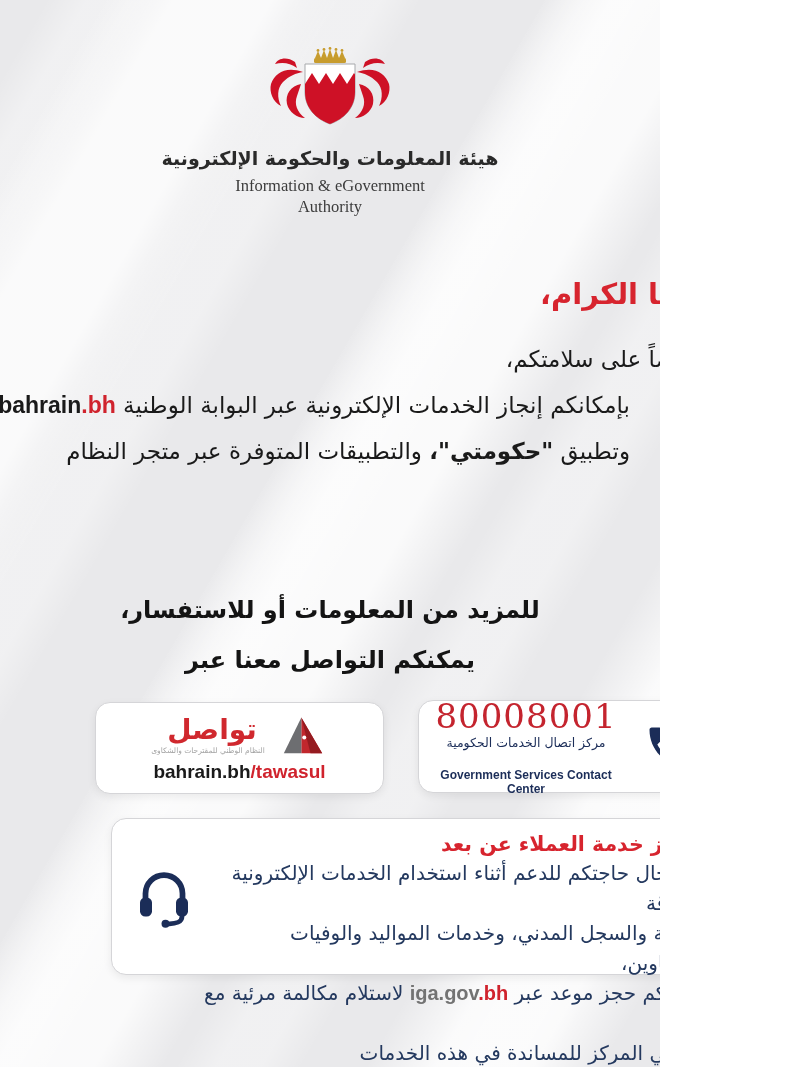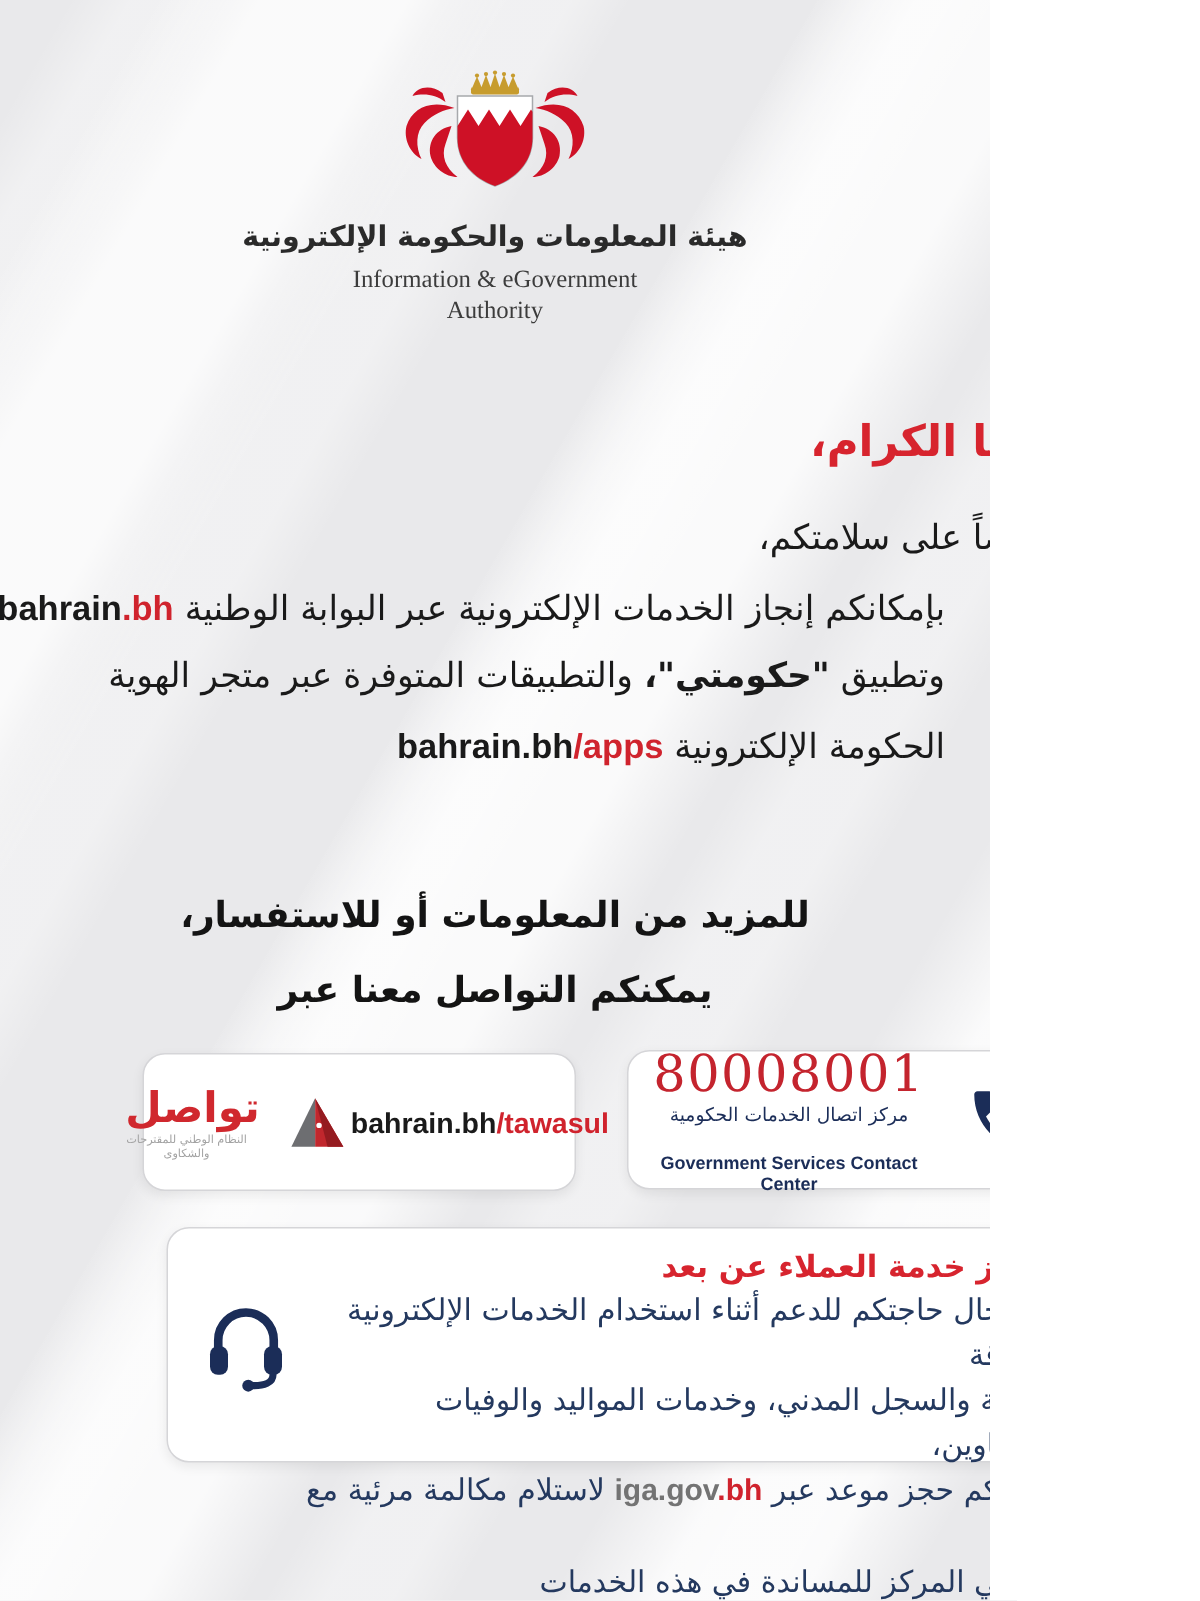--- a/index.html
+++ b/index.html
@@ -48,21 +48,21 @@
 
   
   .moreinfo{ position:absolute; top:585px; left:0; width:100%; text-align:center;
              direction:rtl; font-size:24px; font-weight:800; color:#141414; line-height:50px; }
 
   
   .card{ position:absolute; background:#fff; border:1.5px solid #d5d5d8; border-radius:15px;
          box-shadow:0 3px 8px rgba(0,0,0,.07); }
 
   .tawasul{ left:95px; top:702px; width:289px; height:92px;
-            display:flex; flex-direction:row; align-items:center; justify-content:center; }
+            display:flex; flex-direction:column; align-items:center; justify-content:center; }
   .trow{ display:flex; align-items:center; gap:13px; direction:ltr; }
   .tcol{ text-align:center; }
   .twword{ color:#d0282e; font-size:28px; font-weight:800; letter-spacing:8px;
            direction:rtl; line-height:30px; padding-left:8px; }
   .twcap{ color:#a3a3a3; font-size:7.5px; margin-top:1px; direction:rtl; }
   .twurl{ font-family:"Liberation Sans", sans-serif; font-size:19px; font-weight:800;
           margin-top:4px; color:#1a1a1a; }
 
   .phone{ left:418px; top:700px; width:292px; height:93px;
           display:flex; align-items:center; padding:0 14px 0 10px; gap:20px; }
@@ -126,25 +126,21 @@
 
   <div class="para" dir="rtl">
     <div class="pl shift1">حرصاً على سلامتكم،</div>
     <div class="pl">
       <span>بإمكانكم إنجاز الخدمات الإلكترونية عبر البوابة الوطنية</span>
       <span class="lat"><span class="dark">bahrain</span><span class="red">.bh</span></span>
     </div>
     <div class="pl">
       <span>وتطبيق</span>
       <span class="b">"حكومتي"،</span>
-      <span>والتطبيقات المتوفرة عبر متجر الهوية</span>
-    </div>
-    <div class="pl">
-      <span>الحكومة الإلكترونية</span>
-      <span class="lat"><span class="dark">bahrain.bh</span><span class="red">/apps</span></span>
+      <span>والتطبيقات المتوفرة عبر متجر النظام</span>
     </div>
   </div>
 
   <div class="moreinfo" dir="rtl">
     <div>للمزيد من المعلومات أو للاستفسار،</div>
     <div>يمكنكم التواصل معنا عبر</div>
   </div>
 
   <div class="card tawasul">
     <div class="trow">

